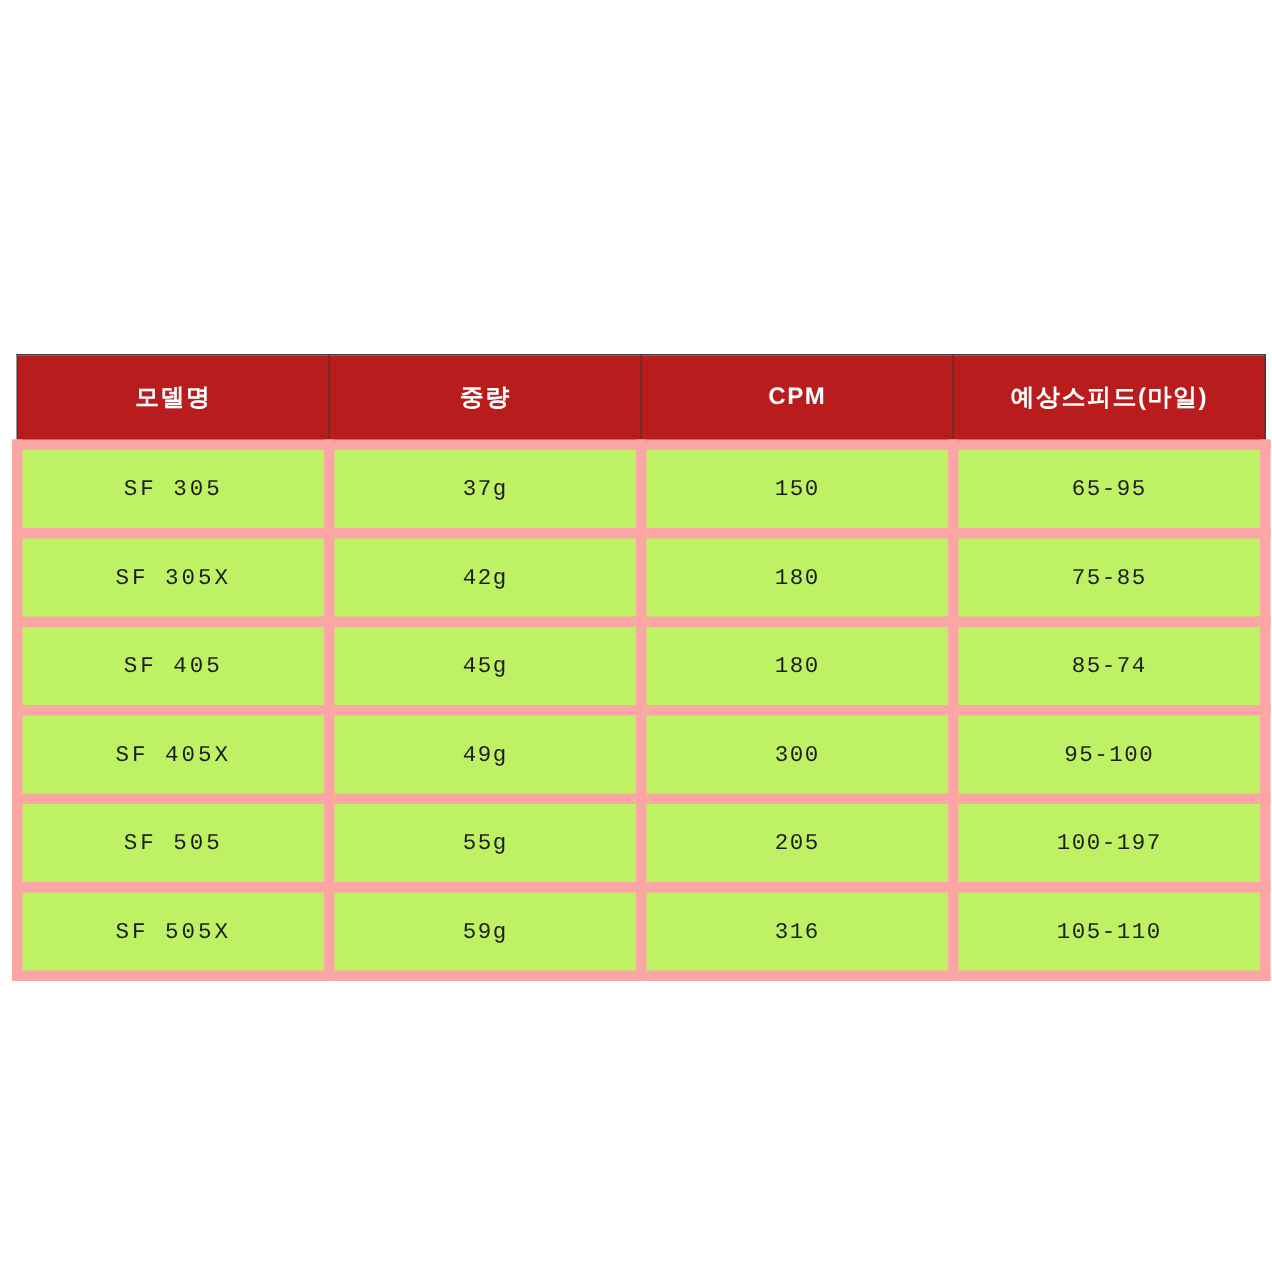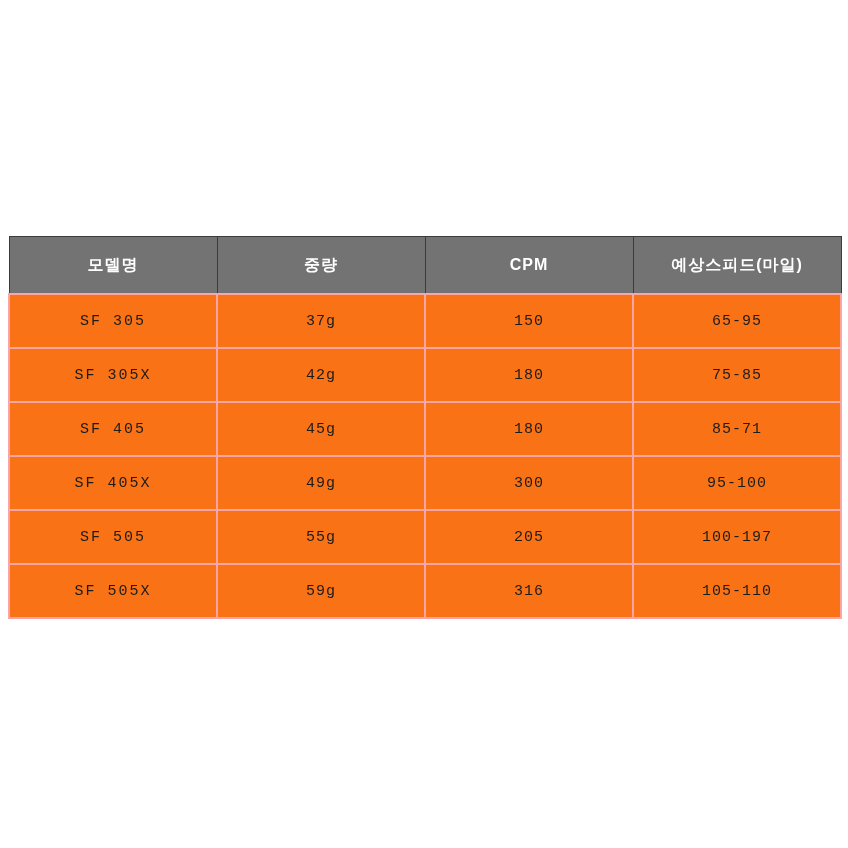--- a/index.html
+++ b/index.html
@@ -29,39 +29,39 @@
     border-collapse: collapse;
     width: 832px;
     table-layout: fixed;
   }
   table.spec-table col.c0 { width: 208px; }
   table.spec-table col.c1 { width: 208px; }
   table.spec-table col.c2 { width: 208px; }
   table.spec-table col.c3 { width: 208px; }
 
   table.spec-table thead th {
-    background: #737373;
+    background: #b91c1c;
     color: #ffffff;
     font-size: 16px;
     font-weight: bold;
     letter-spacing: 1px;
     height: 56px;
     text-align: center;
     vertical-align: middle;
     border: 1px solid #3c3c3c;
     padding: 0;
   }
   table.spec-table tbody td {
-    background: #f97316;
+    background: #bef264;
     color: #1c1c1c;
     font-size: 15px;
     height: 52px;
     text-align: center;
     vertical-align: middle;
-    border: 2px solid #fca5a5;
+    border: 7px solid #fca5a5;
     padding: 0;
     letter-spacing: 1px;
     font-family: "Liberation Mono", monospace;
     margin-left: 32px;
   }
   table.spec-table tbody td.model {
     letter-spacing: 2px;
   }
 </style>
 </head>
@@ -94,21 +94,21 @@
         <tr>
           <td class="model">SF 305X</td>
           <td>42g</td>
           <td>180</td>
           <td>75-85</td>
         </tr>
         <tr>
           <td class="model">SF 405</td>
           <td>45g</td>
           <td>180</td>
-          <td>85-71</td>
+          <td>85-74</td>
         </tr>
         <tr>
           <td class="model">SF 405X</td>
           <td>49g</td>
           <td>300</td>
           <td>95-100</td>
         </tr>
         <tr>
           <td class="model">SF 505</td>
           <td>55g</td>

